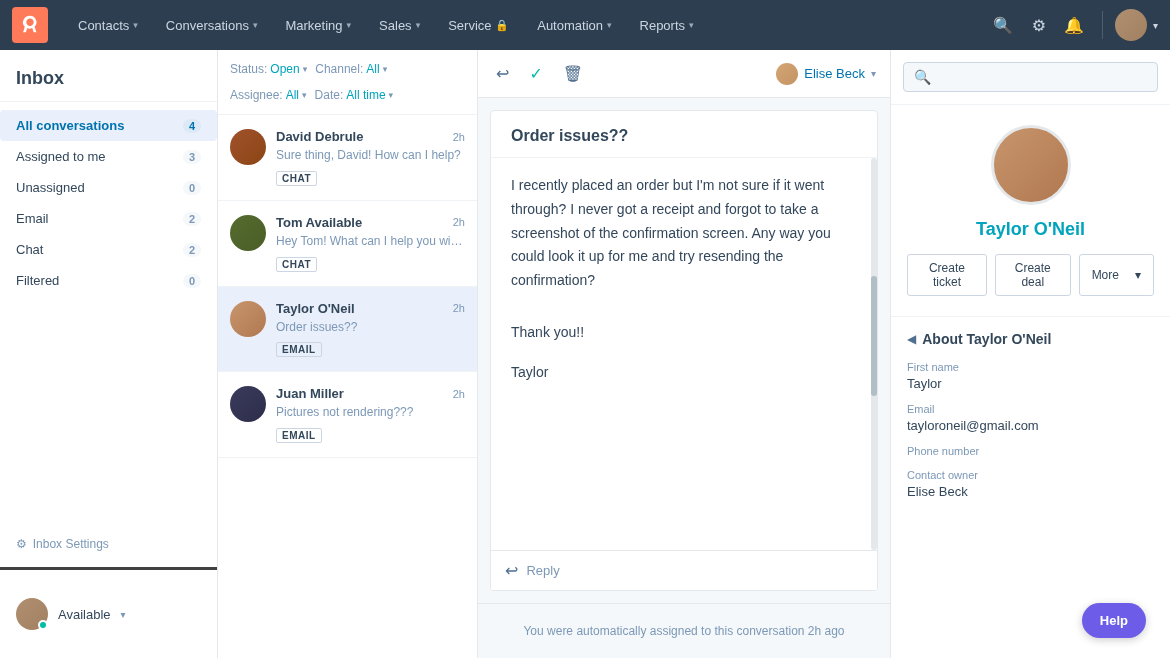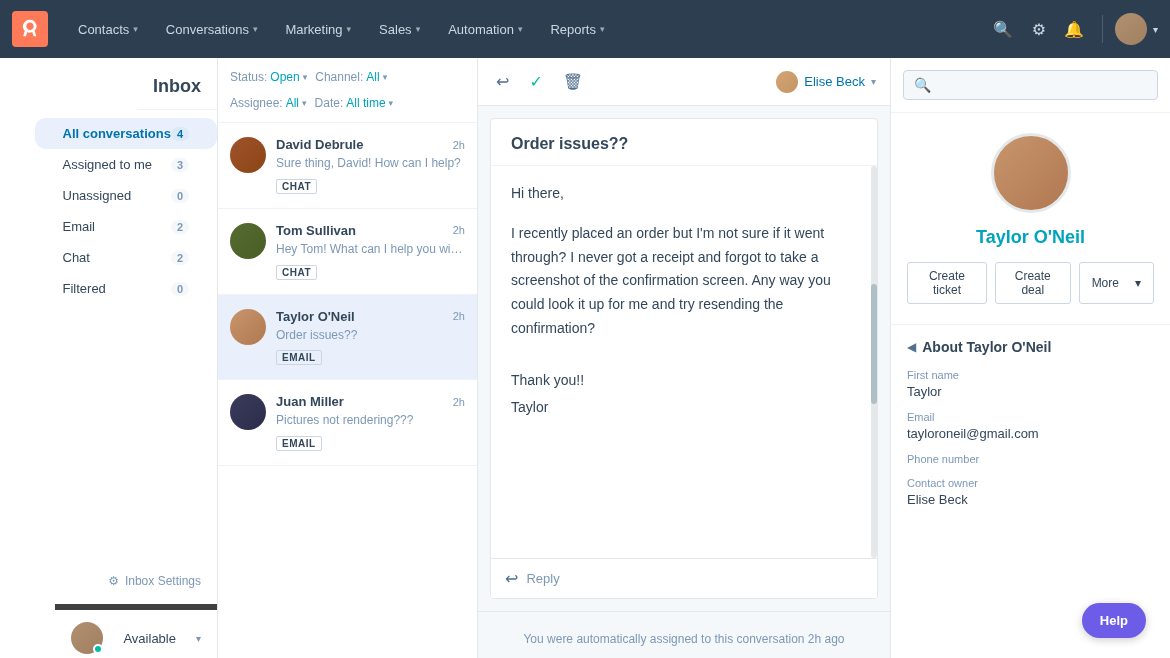--- a/index.html
+++ b/index.html
@@ -1,44 +1,44 @@
 <!DOCTYPE html>
 <html><head>
   <meta charset="utf-8">
   <style>
     * { box-sizing: border-box; margin: 0; padding: 0; }
     body { font-family: -apple-system, BlinkMacSystemFont, 'Segoe UI', Helvetica, Arial, sans-serif; font-size: 13px; background: #f5f8fa; color: #33475b; width: 1170px; height: 658px; overflow: hidden; }
 
     
-    .top-nav { background: #2d3e50; height: 58px; display: flex; align-items: center; padding: 16px 12px; gap: 0; }
+    .top-nav { background: #2d3e50; height: 50px; display: flex; align-items: center; padding: 16px 12px; gap: 0; }
     .hubspot-logo { width: 36px; height: 36px; background: #ff7a59; border-radius: 4px; display: flex; align-items: center; justify-content: center; margin-right: 16px; flex-shrink: 0; }
     .hubspot-logo svg { width: 22px; height: 22px; }
     .nav-items { display: flex; align-items: center; flex: 1; gap: 0; }
     .nav-item { color: #cbd6e2; font-size: 13px; padding: 0 14px; height: 50px; display: flex; align-items: center; gap: 4px; cursor: pointer; white-space: nowrap; }
     .nav-item .chevron { font-size: 9px; opacity: 0.7; }
     .nav-item .lock { font-size: 11px; }
     .nav-right { display: flex; align-items: center; gap: 6px; }
     .nav-icon-btn { color: #cbd6e2; background: none; border: none; cursor: pointer; font-size: 16px; padding: 6px; display: flex; align-items: center; }
     .nav-divider { width: 1px; height: 28px; background: #4a5f72; margin: 0 6px; }
     .avatar-nav { width: 32px; height: 32px; border-radius: 50%; background: #c8a882; overflow: hidden; display: flex; align-items: center; justify-content: center; cursor: pointer; }
 
     
     .main-layout { display: flex; height: calc(658px - 50px); }
 
     
-    .sidebar { width: 218px; background: #fff; border-right: 1px solid #e5e8eb; display: flex; flex-direction: column; flex-shrink: 0; align-items: flex-end; }
+    .sidebar { width: 218px; background: #fff; border-right: 1px solid #e5e8eb; display: flex; flex-direction: column; flex-shrink: 0; }
     .sidebar-header { padding: 18px 16px 12px; font-size: 18px; font-weight: 700; color: #33475b; border-bottom: 1px solid #f0f3f5; }
     .sidebar-nav { flex: 1; padding: 8px 0; }
-    .sidebar-item { display: flex; align-items: center; justify-content: space-between; padding: 8px 28px; cursor: pointer; border-radius: 11px; }
+    .sidebar-item { display: flex; align-items: center; justify-content: space-between; padding: 8px 16px; cursor: pointer; border-radius: 4px; }
     .sidebar-item.active { background: #eaf0fb; }
     .sidebar-item-label { font-size: 13px; color: #33475b; font-weight: 400; }
     .sidebar-item.active .sidebar-item-label { font-weight: 600; color: #0073ae; }
     .sidebar-badge { background: #f5f8fa; color: #7c98b6; font-size: 11px; padding: 1px 6px; border-radius: 10px; font-weight: 600; min-width: 18px; text-align: center; }
     .sidebar-item.active .sidebar-badge { background: #dce9f7; color: #0073ae; }
-    .sidebar-footer { padding: 12px 16px; border-top: 6px solid #404040; display: flex; align-items: center; gap: 20px; }
+    .sidebar-footer { padding: 28px 16px; border-top: 3px solid #404040; display: flex; align-items: center; gap: 10px; }
     .sidebar-footer-avatar { width: 32px; height: 32px; border-radius: 50%; background: #c8a882; position: relative; flex-shrink: 0; }
     .online-dot { width: 10px; height: 10px; background: #00bda5; border-radius: 50%; border: 2px solid #fff; position: absolute; bottom: 0; right: 0; }
     .sidebar-footer-label { font-size: 13px; color: #33475b; font-weight: 500; }
     .sidebar-footer-chevron { font-size: 10px; color: #7c98b6; }
     .sidebar-settings { padding: 8px 16px 16px; display: flex; align-items: center; gap: 6px; cursor: pointer; }
     .sidebar-settings span { font-size: 12px; color: #7c98b6; }
     .gear-icon { font-size: 12px; color: #7c98b6; }
 
     
     .conv-list { width: 260px; background: #fff; border-right: 1px solid #e5e8eb; display: flex; flex-direction: column; flex-shrink: 0; }
@@ -126,20 +126,24 @@
       <span>Conversations</span>
       <span class="chevron">▾</span>
     </div>
     <div class="nav-item">
       <span>Marketing</span>
       <span class="chevron">▾</span>
     </div>
     <div class="nav-item">
       <span>Sales</span>
       <span class="chevron">▾</span>
+    </div>
+    <div class="nav-item">
+      <span>Service</span>
+      <span class="lock">🔒</span>
     </div>
     <div class="nav-item">
       <span>Automation</span>
       <span class="chevron">▾</span>
     </div>
     <div class="nav-item">
       <span>Reports</span>
       <span class="chevron">▾</span>
     </div>
   </div>
@@ -231,21 +235,21 @@
           </div>
           <div class="conv-preview">Sure thing, David! How can I help?</div>
           <span class="conv-tag">CHAT</span>
         </div>
       </div>
 
       <div class="conv-item">
         <div class="conv-avatar face-tom"></div>
         <div class="conv-body">
           <div class="conv-header">
-            <span class="conv-name">Tom Sullivan</span>
+            <span class="conv-name">Tom Available</span>
             <span class="conv-time">2h</span>
           </div>
           <div class="conv-preview">Hey Tom! What can I help you with?</div>
           <span class="conv-tag">CHAT</span>
         </div>
       </div>
 
       <div class="conv-item active">
         <div class="conv-avatar face-taylor"></div>
         <div class="conv-body">
@@ -280,23 +284,22 @@
       <div class="toolbar-spacer"></div>
       <div class="assignee-area">
         <div class="assignee-avatar face-elise" style="background:linear-gradient(135deg,#d4a574,#c49464);"></div>
         <span class="assignee-name">Elise Beck</span>
         <span class="assignee-chevron">▾</span>
       </div>
     </div>
     <div class="email-body-area">
       <div class="email-subject">Order issues??</div>
       <div class="email-content">
-        <p style="margin-bottom:16px;">Hi there,</p>
         <p style="margin-bottom:28px;">I recently placed an order but I'm not sure if it went through? I never got a receipt and forgot to take a screenshot of the confirmation screen. Any way you could look it up for me and try resending the confirmation?</p>
-        <p style="margin-bottom:3px;">Thank you!!</p>
+        <p style="margin-bottom:16px;">Thank you!!</p>
         <p>Taylor</p>
         <div class="email-scrollbar">
           <div class="email-scrollbar-thumb"></div>
         </div>
       </div>
       <div class="email-reply">
         <button class="reply-btn">↩</button>
         <span class="reply-label">Reply</span>
       </div>
     </div>

